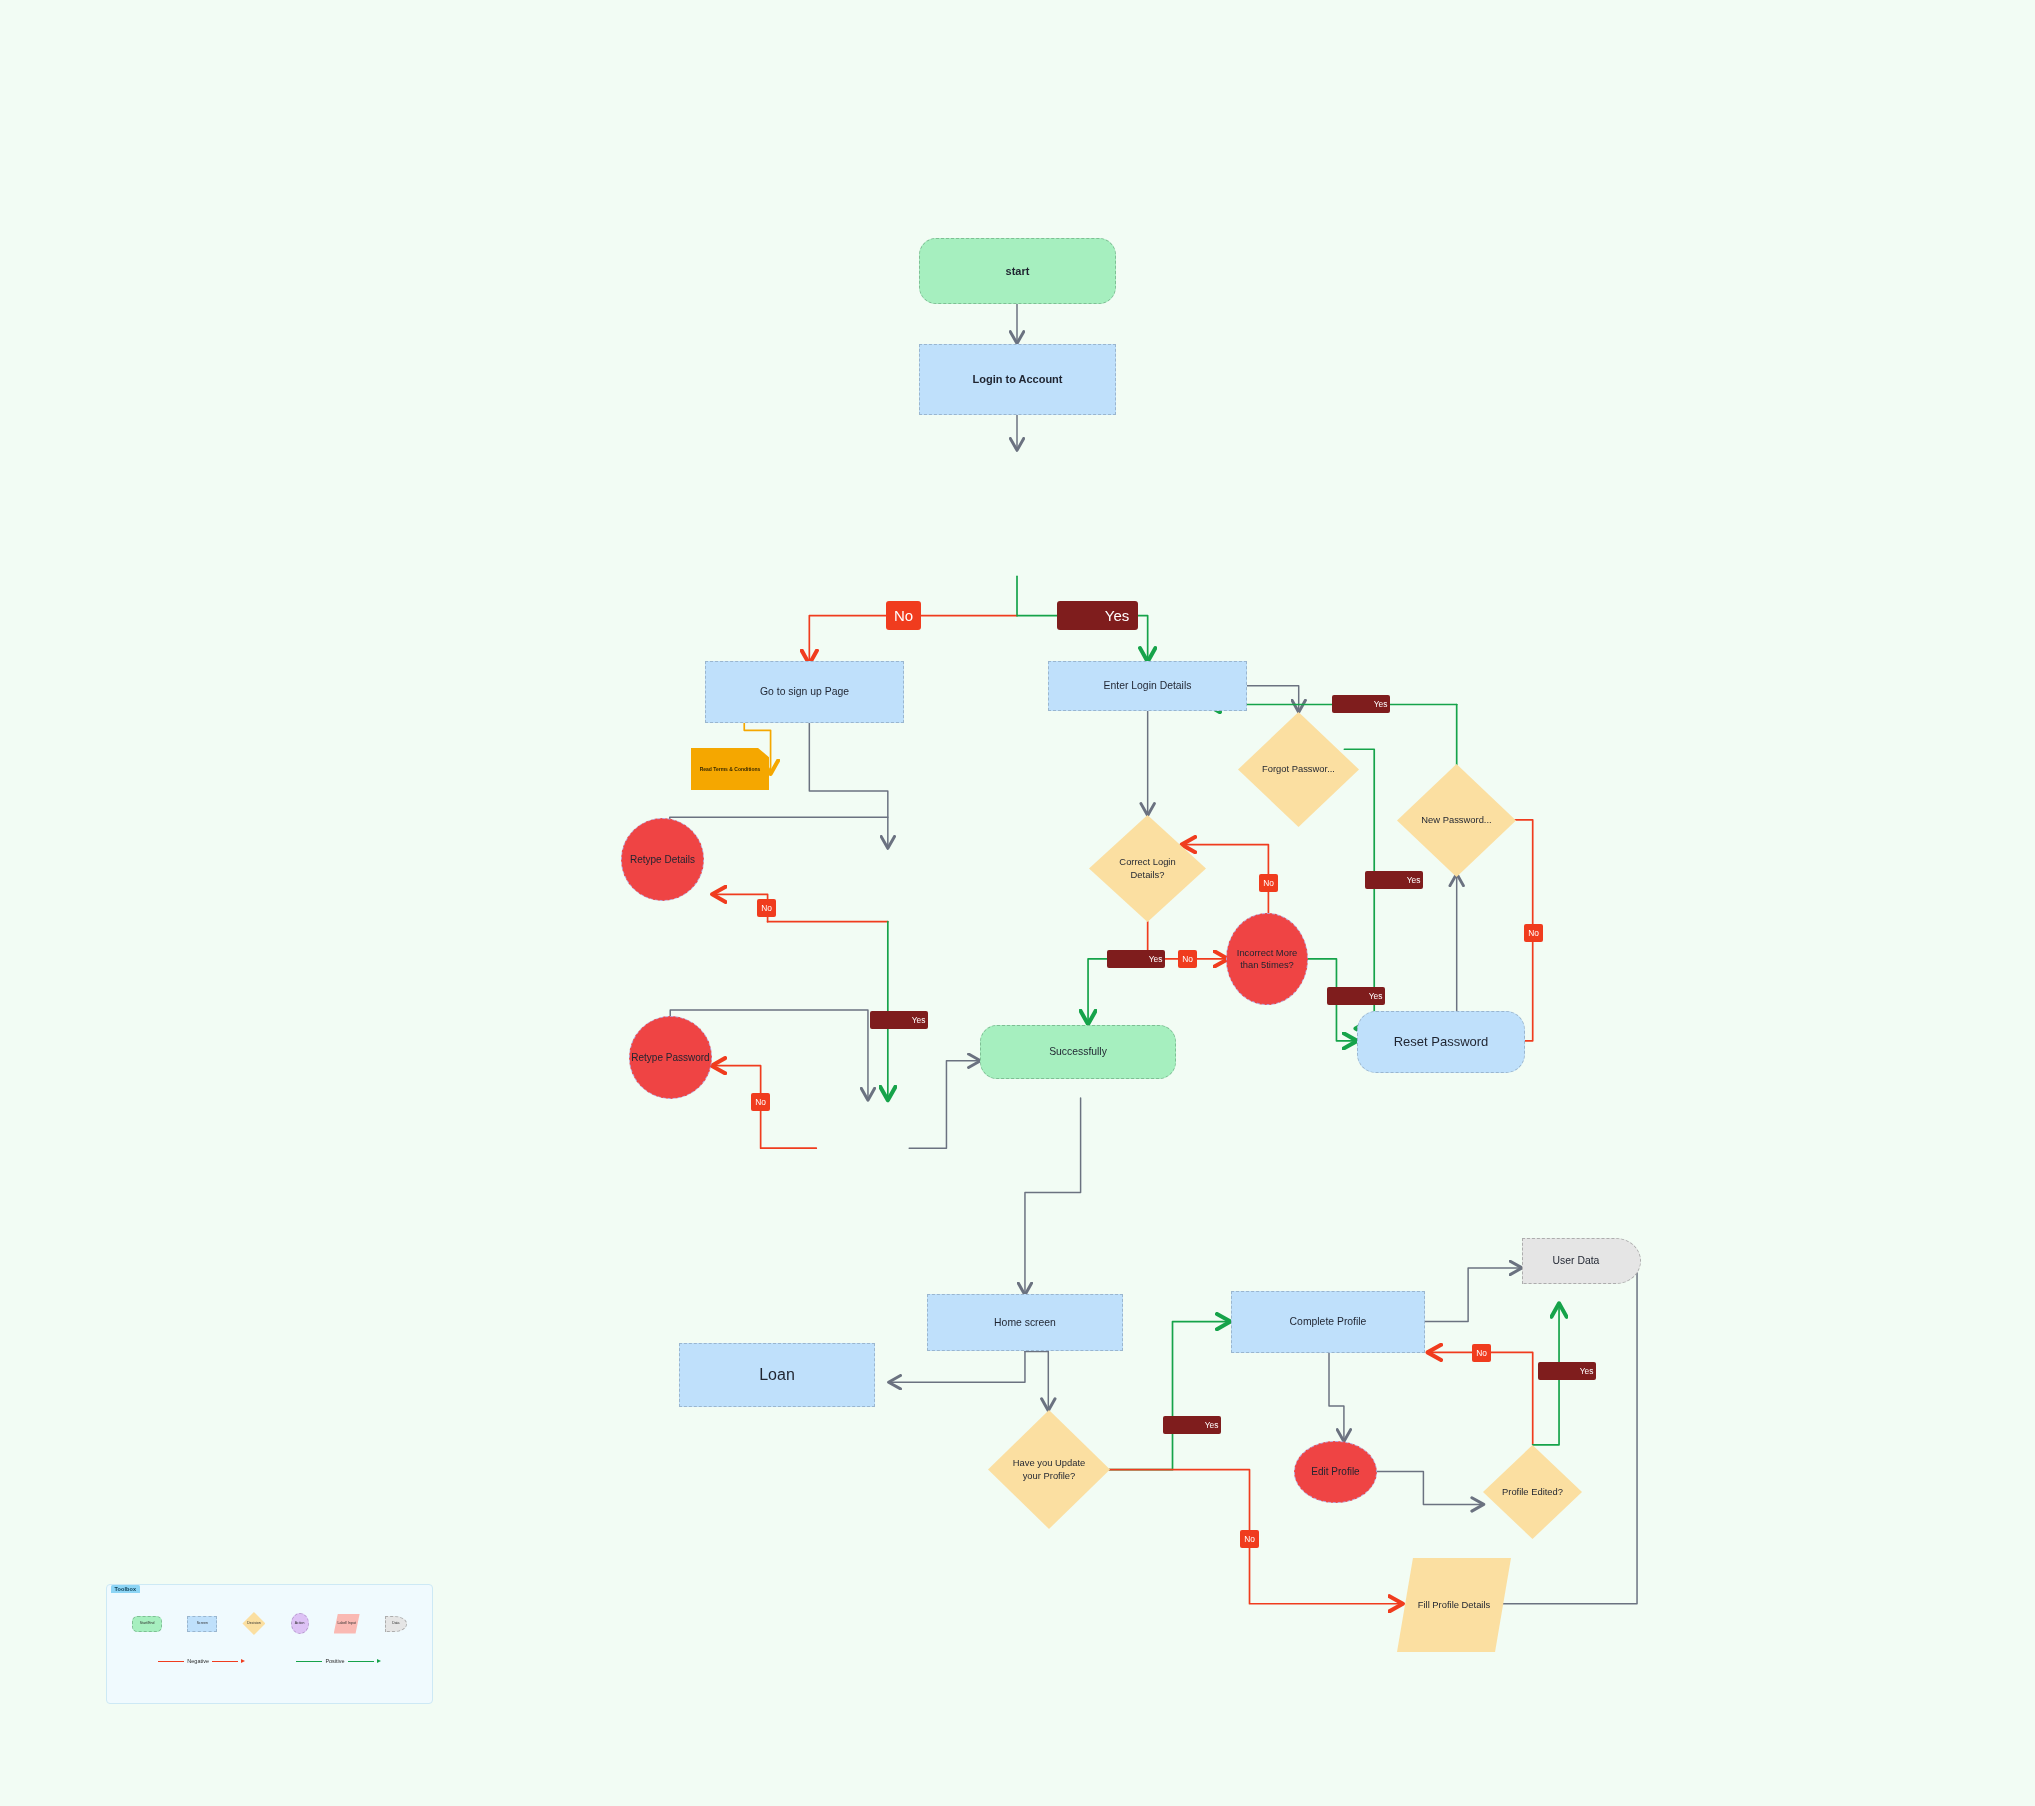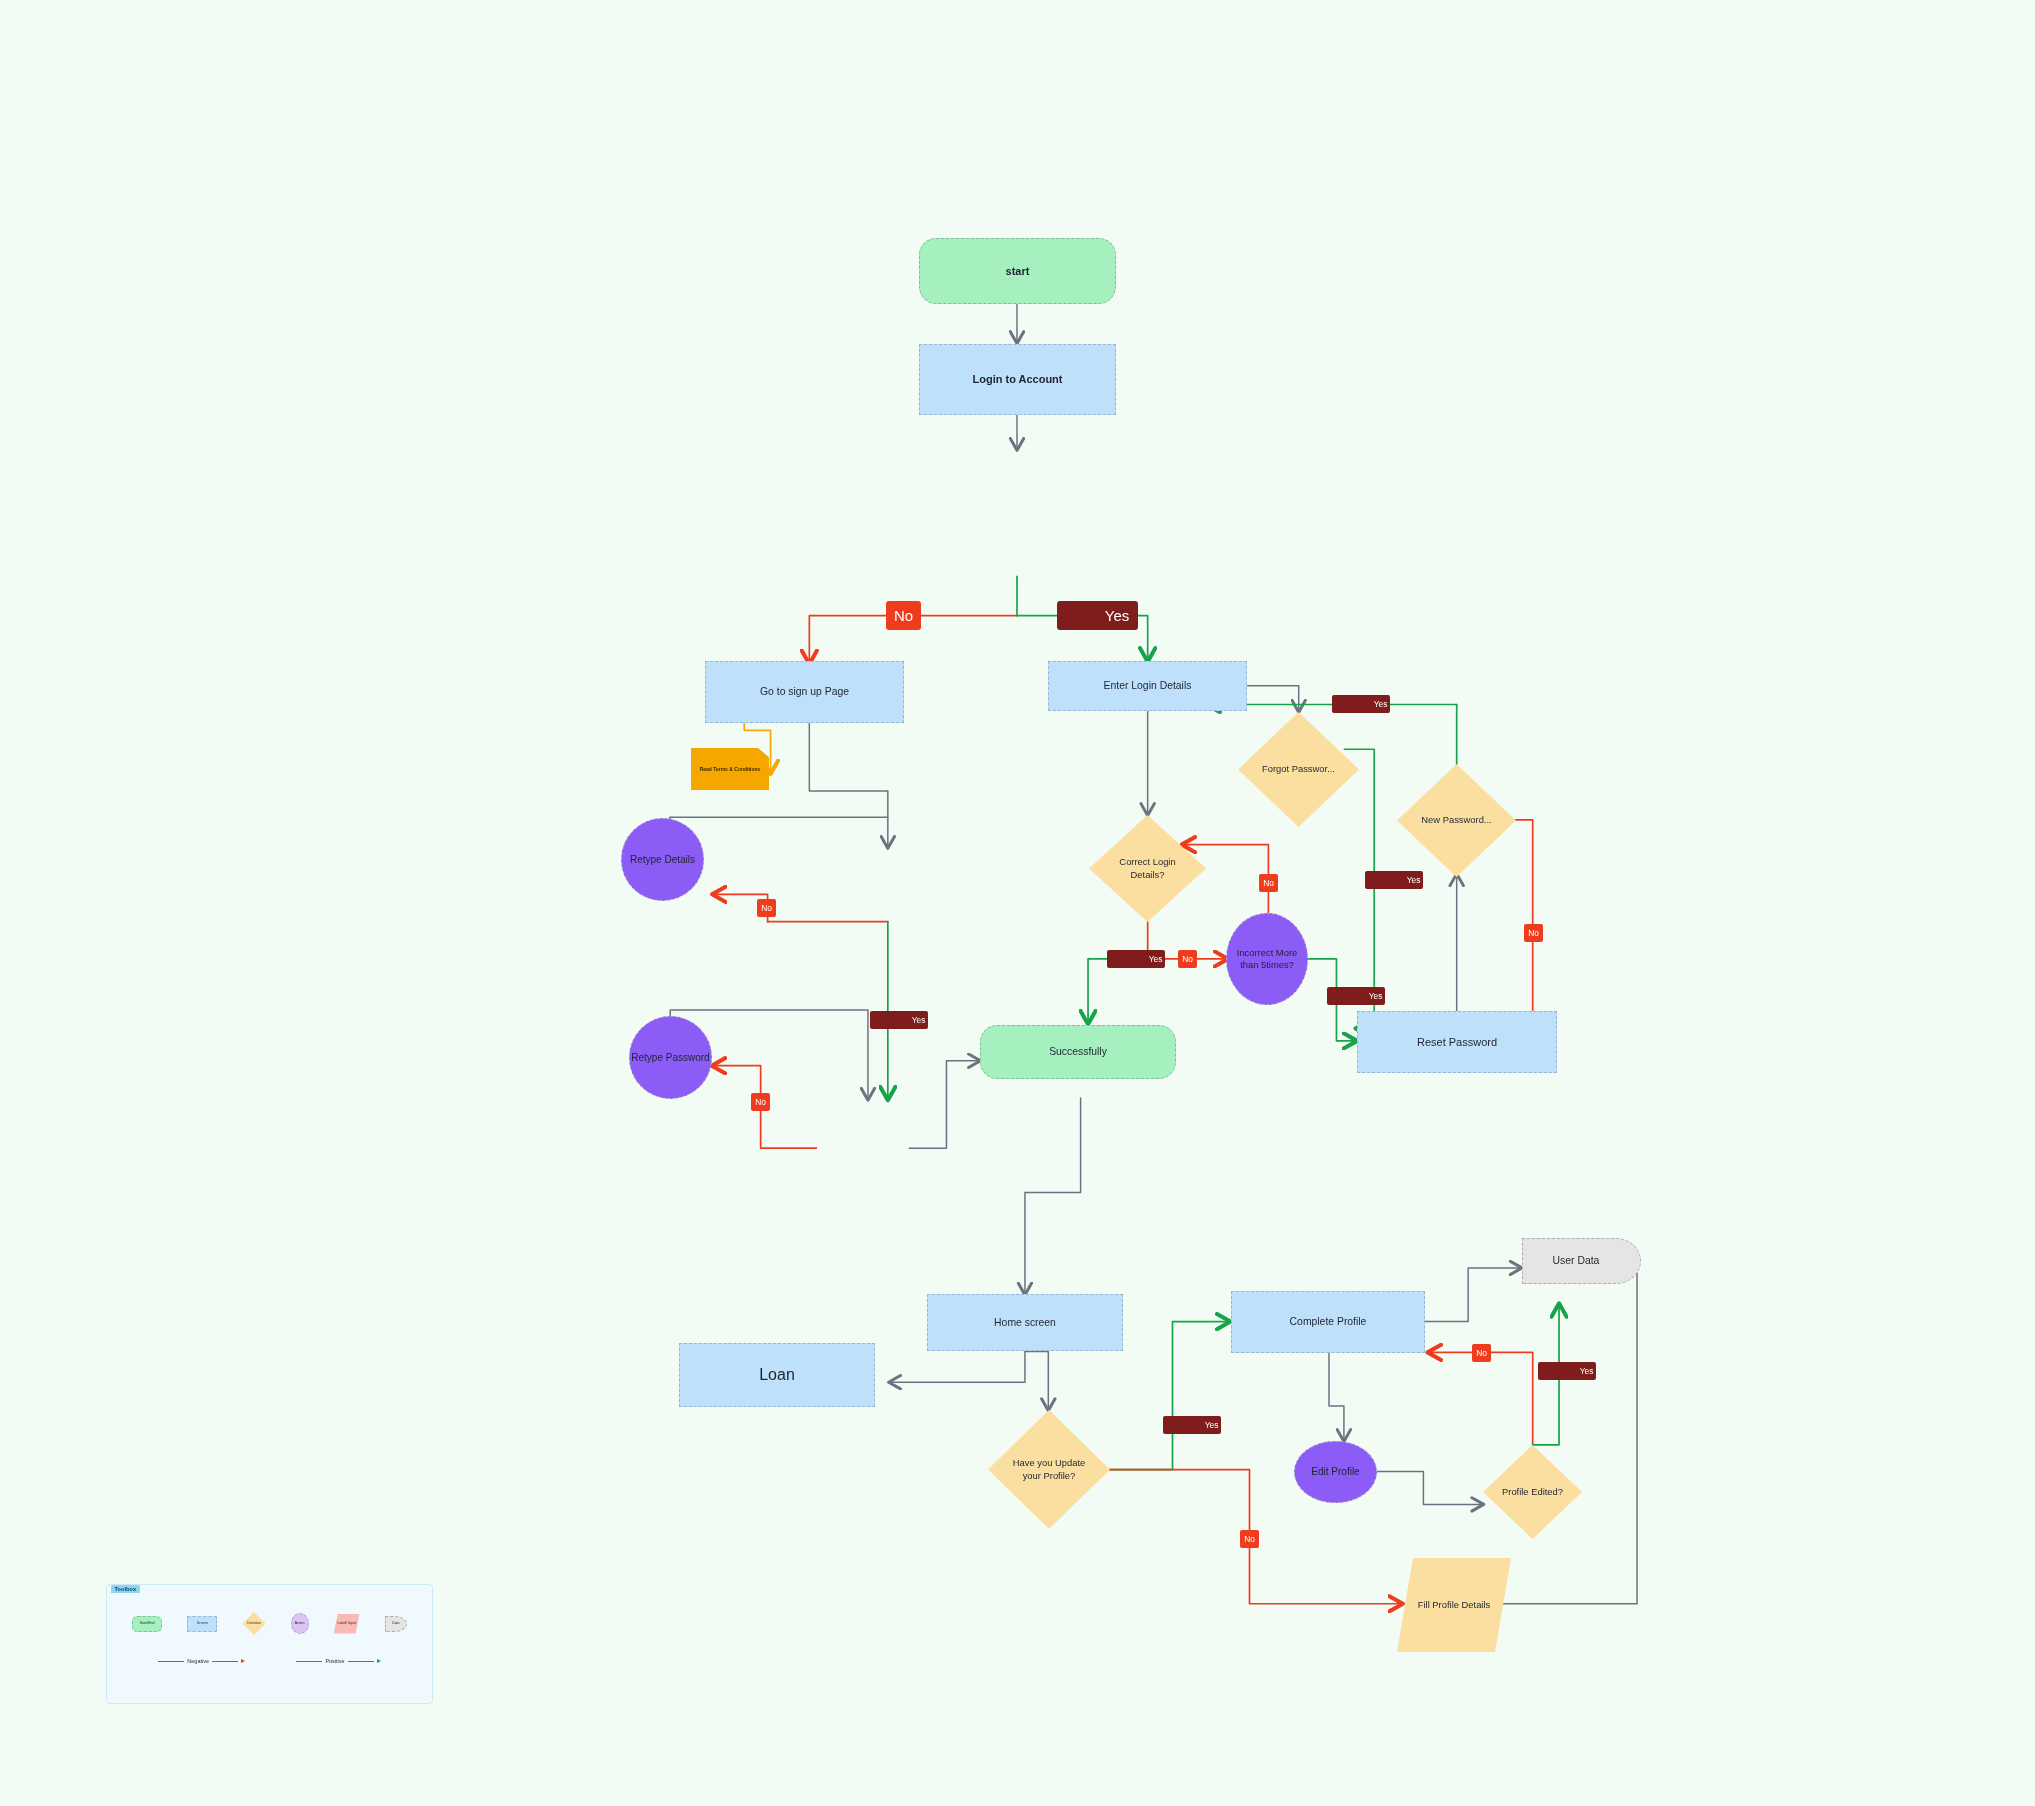--- a/index.html
+++ b/index.html
@@ -12,21 +12,21 @@
   }
   #canvas{position:absolute;inset:0;}
   svg.edges{position:absolute;left:0;top:0;width:2035px;height:1806px;pointer-events:none;}
 
   .node{position:absolute;display:flex;align-items:center;justify-content:center;
         text-align:center;box-sizing:border-box;color:#1f2430;line-height:1.32;}
 
   
   .screen{background:#BFE0FB;border:1px dashed #9AB6CF;}
   .startend{background:#A6EFBF;border:1px dashed #7FBF95;border-radius:17px;}
-  .action{background:#8b5cf6;border:1px dashed #B79BD0;border-radius:50%;}
+  .action{background:#ef4444;border:1px dashed #B79BD0;border-radius:50%;}
   .data-cyl{background:#E5E5E5;border:1px dashed #ADADAD;border-radius:0 25px 25px 0 / 0 50% 50% 0;}
 
   .decision-wrap{position:absolute;}
   .decision-wrap .dmshape{position:absolute;inset:0;background:#FBDFA1;
         clip-path:polygon(50% 0,100% 50%,50% 100%,0 50%);}
   .decision-wrap .dlabel{position:absolute;inset:0;display:flex;align-items:center;
         justify-content:center;text-align:center;color:#1f2430;line-height:1.34;}
 
   .parallelogram{position:absolute;}
   .parallelogram .pshape{position:absolute;inset:0;background:#FBDFA1;
@@ -255,21 +255,21 @@
   <div class="chip yes" style="left:1107px;top:950px;width:19px;height:18px;font-size:8.4px;">
     <span>Yes</span>
   </div>
   <div class="chip no" style="left:1259px;top:874px;width:19px;height:18px;font-size:8.4px;">
     <span>No</span>
   </div>
   <div class="chip yes" style="left:1327px;top:987px;width:19px;height:18px;font-size:8.4px;">
     <span>Yes</span>
   </div>
 
-  <div class="node screen" style="left:1357px;top:1011px;width:200px;height:62px;font-size:11px;">
+  <div class="node screen" style="left:1357px;top:1011px;width:168px;height:62px;font-size:13px;border-radius:19px;">
     <span>Reset Password</span>
   </div>
 
   <div class="node action" style="left:629px;top:1016px;width:83px;height:83px;font-size:10px;">
     <span>Retype Password</span>
   </div>
 
 
   <div class="chip no" style="left:751px;top:1093px;width:19px;height:18px;font-size:8.4px;">
     <span>No</span>

